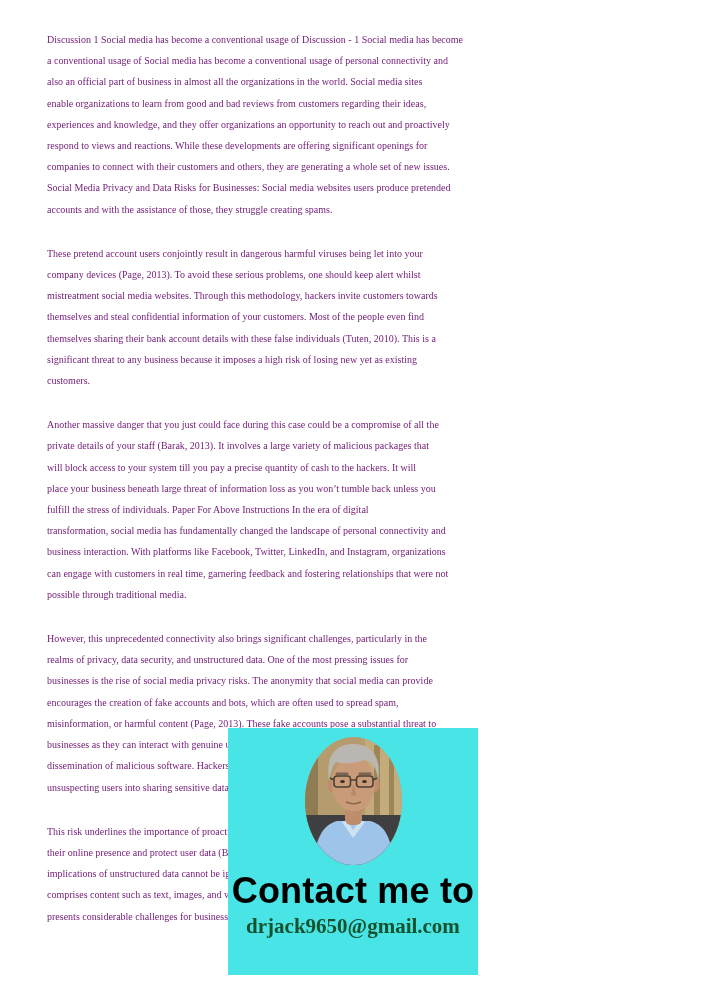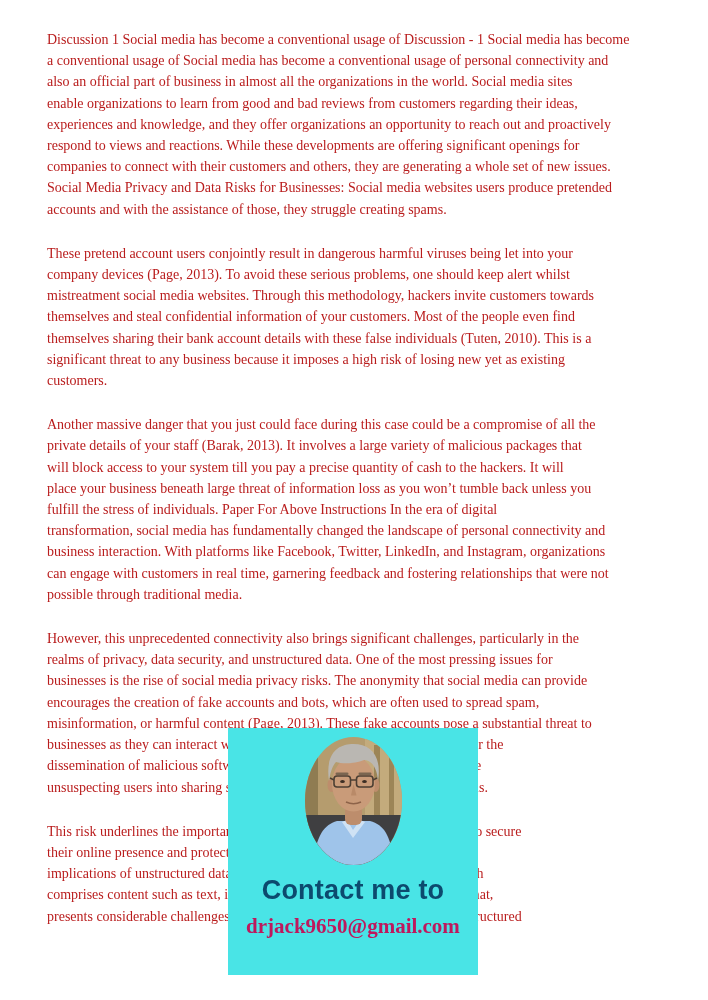--- a/index.html
+++ b/index.html
@@ -13,22 +13,22 @@
     height: 1000px;
     background: #ffffff;
     overflow: hidden;
     font-family: "Liberation Serif", serif;
   }
   .text-block {
     position: absolute;
     left: 47px;
     top: 29px;
     width: 640px;
-    color: #b91c1c;
-    font-size: 14px;
+    color: #701a75;
+    font-size: 10px;
     line-height: 21.2px;
   }
   .text-block p {
     margin: 0 0 23px 0;
     white-space: pre; 
   }
   
   .promo-card {
     position: absolute;
     left: 228px;
@@ -41,31 +41,31 @@
   }
   .portrait-wrap {
     margin: 9px auto 0 auto;
     width: 97px;
     height: 128px;
   }
   .promo-headline {
     margin-top: 7px;
     font-family: "Liberation Sans", sans-serif;
     font-weight: 700;
-    font-size: 27px;
+    font-size: 36px;
     line-height: 37px;
-    color: #0c4a6e;
+    color: #000000;
     letter-spacing: 0.2px;
   }
   .promo-email {
     margin-top: 5px;
     font-family: "Liberation Serif", serif;
     font-weight: 700;
     font-size: 21px;
-    color: #be185d;
+    color: #14532d;
   }
 </style>
 </head>
 <body>
 
 <div class="page">
 
   <div class="text-block">
     <p>Discussion 1 Social media has become a conventional usage of Discussion - 1 Social media has become
 a conventional usage of Social media has become a conventional usage of personal connectivity and

